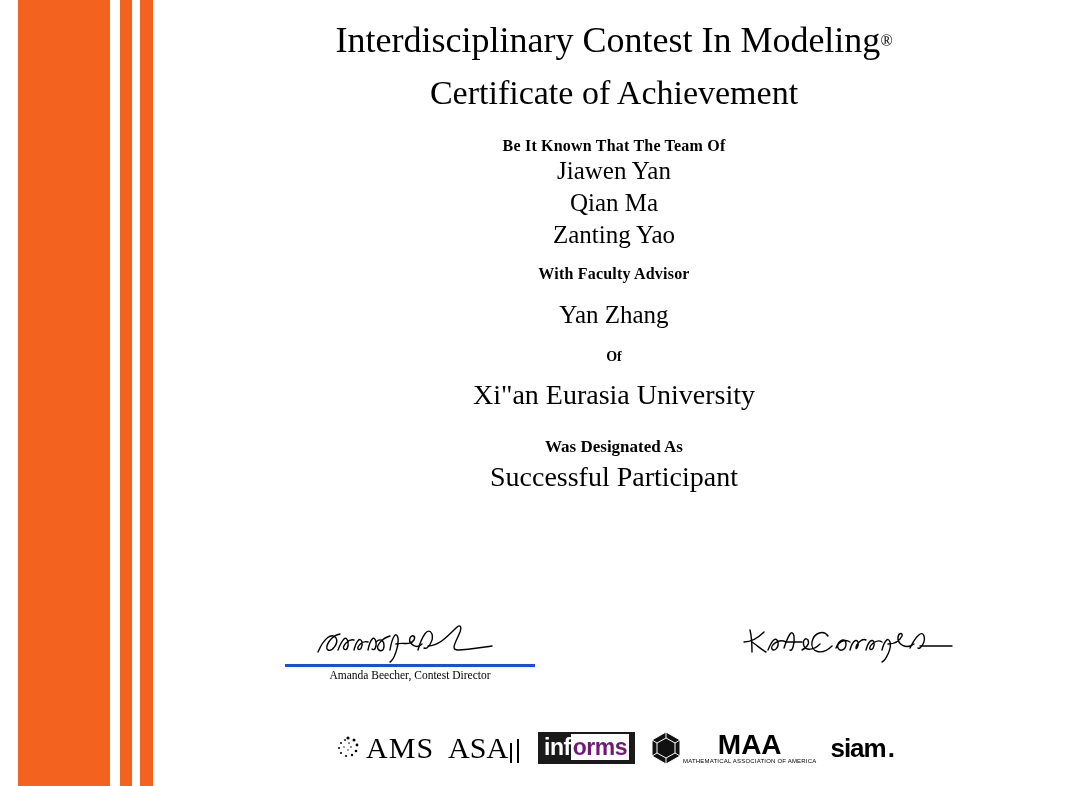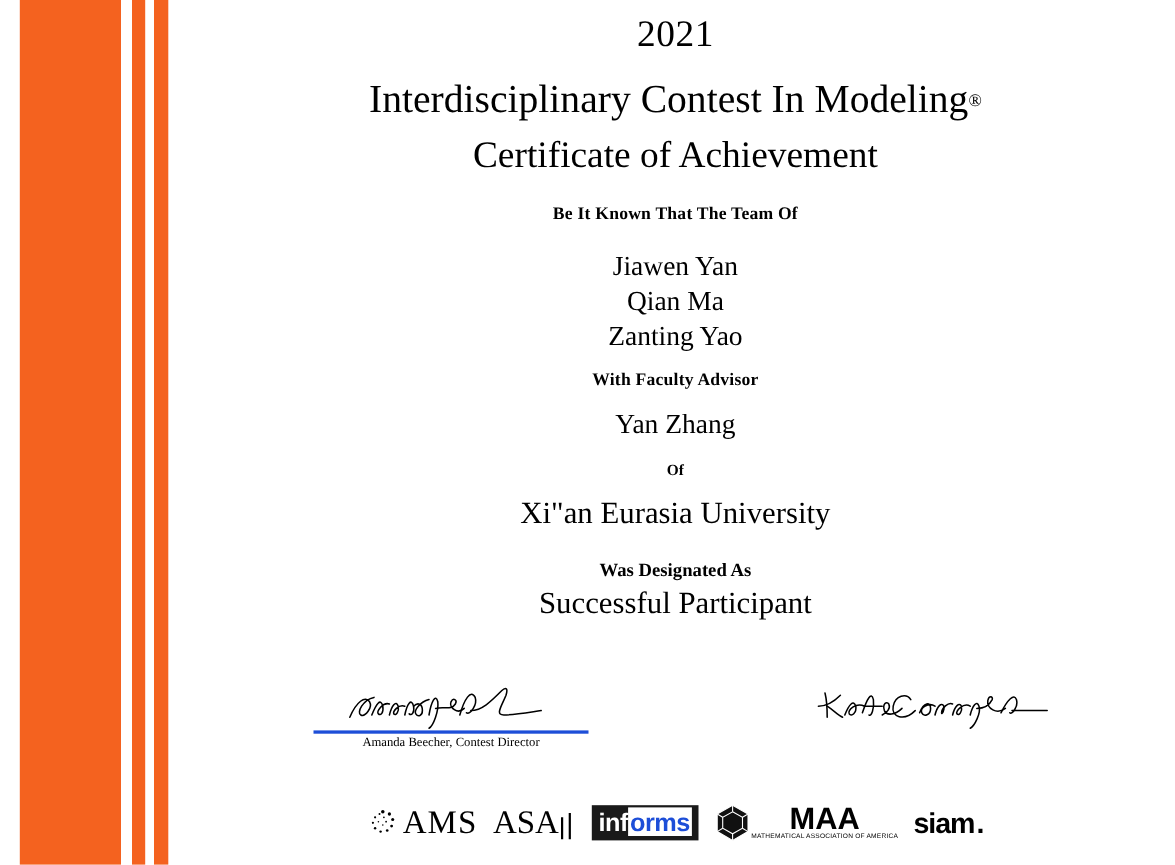--- a/index.html
+++ b/index.html
@@ -71,21 +71,21 @@
     font-weight: bold;
     margin-top: 22px;
     letter-spacing: 0.2px;
   }
   .small-line.tight { margin-top: 14px; }
 
   .name {
     font-size: 25px;
     line-height: 1.28;
   }
-  .names-block { margin-top: 23px; }
+  .names-block { margin-top: 0; }
 
   .advisor-name {
     font-size: 25px;
     margin-top: 18px;
   }
   .of-line {
     font-size: 14px;
     font-weight: bold;
     margin-top: 20px;
   }
@@ -165,21 +165,21 @@
     color: #ffffff;
     font-family: "Liberation Sans", sans-serif;
     font-weight: bold;
     font-size: 23px;
     padding: 2px 6px 3px 6px;
     letter-spacing: -0.5px;
     display: inline-block;
   }
   .logo-informs .boxed {
     background: #ffffff;
-    color: #1d4ed8;
+    color: #701a75;
     padding: 0 2px;
   }
   .logo-maa {
     display: flex;
     align-items: center;
     gap: 0;
   }
   .maa-text {
     font-family: "Liberation Sans", sans-serif;
     font-weight: bold;
@@ -209,21 +209,20 @@
 <body>
 
 <div class="left-bars">
   <div class="bar bar-wide"></div>
   <div class="bar bar-mid"></div>
   <div class="bar bar-thin"></div>
 </div>
 
 <div class="cert">
 
-  <div class="year">2021</div>
 
   <div class="contest-title">
     <span>Interdisciplinary Contest In Modeling</span><span class="reg">®</span>
   </div>
 
   <div class="cert-of">Certificate of Achievement</div>
 
   <div class="small-line">Be It Known That The Team Of</div>
 
   <div class="names-block">

